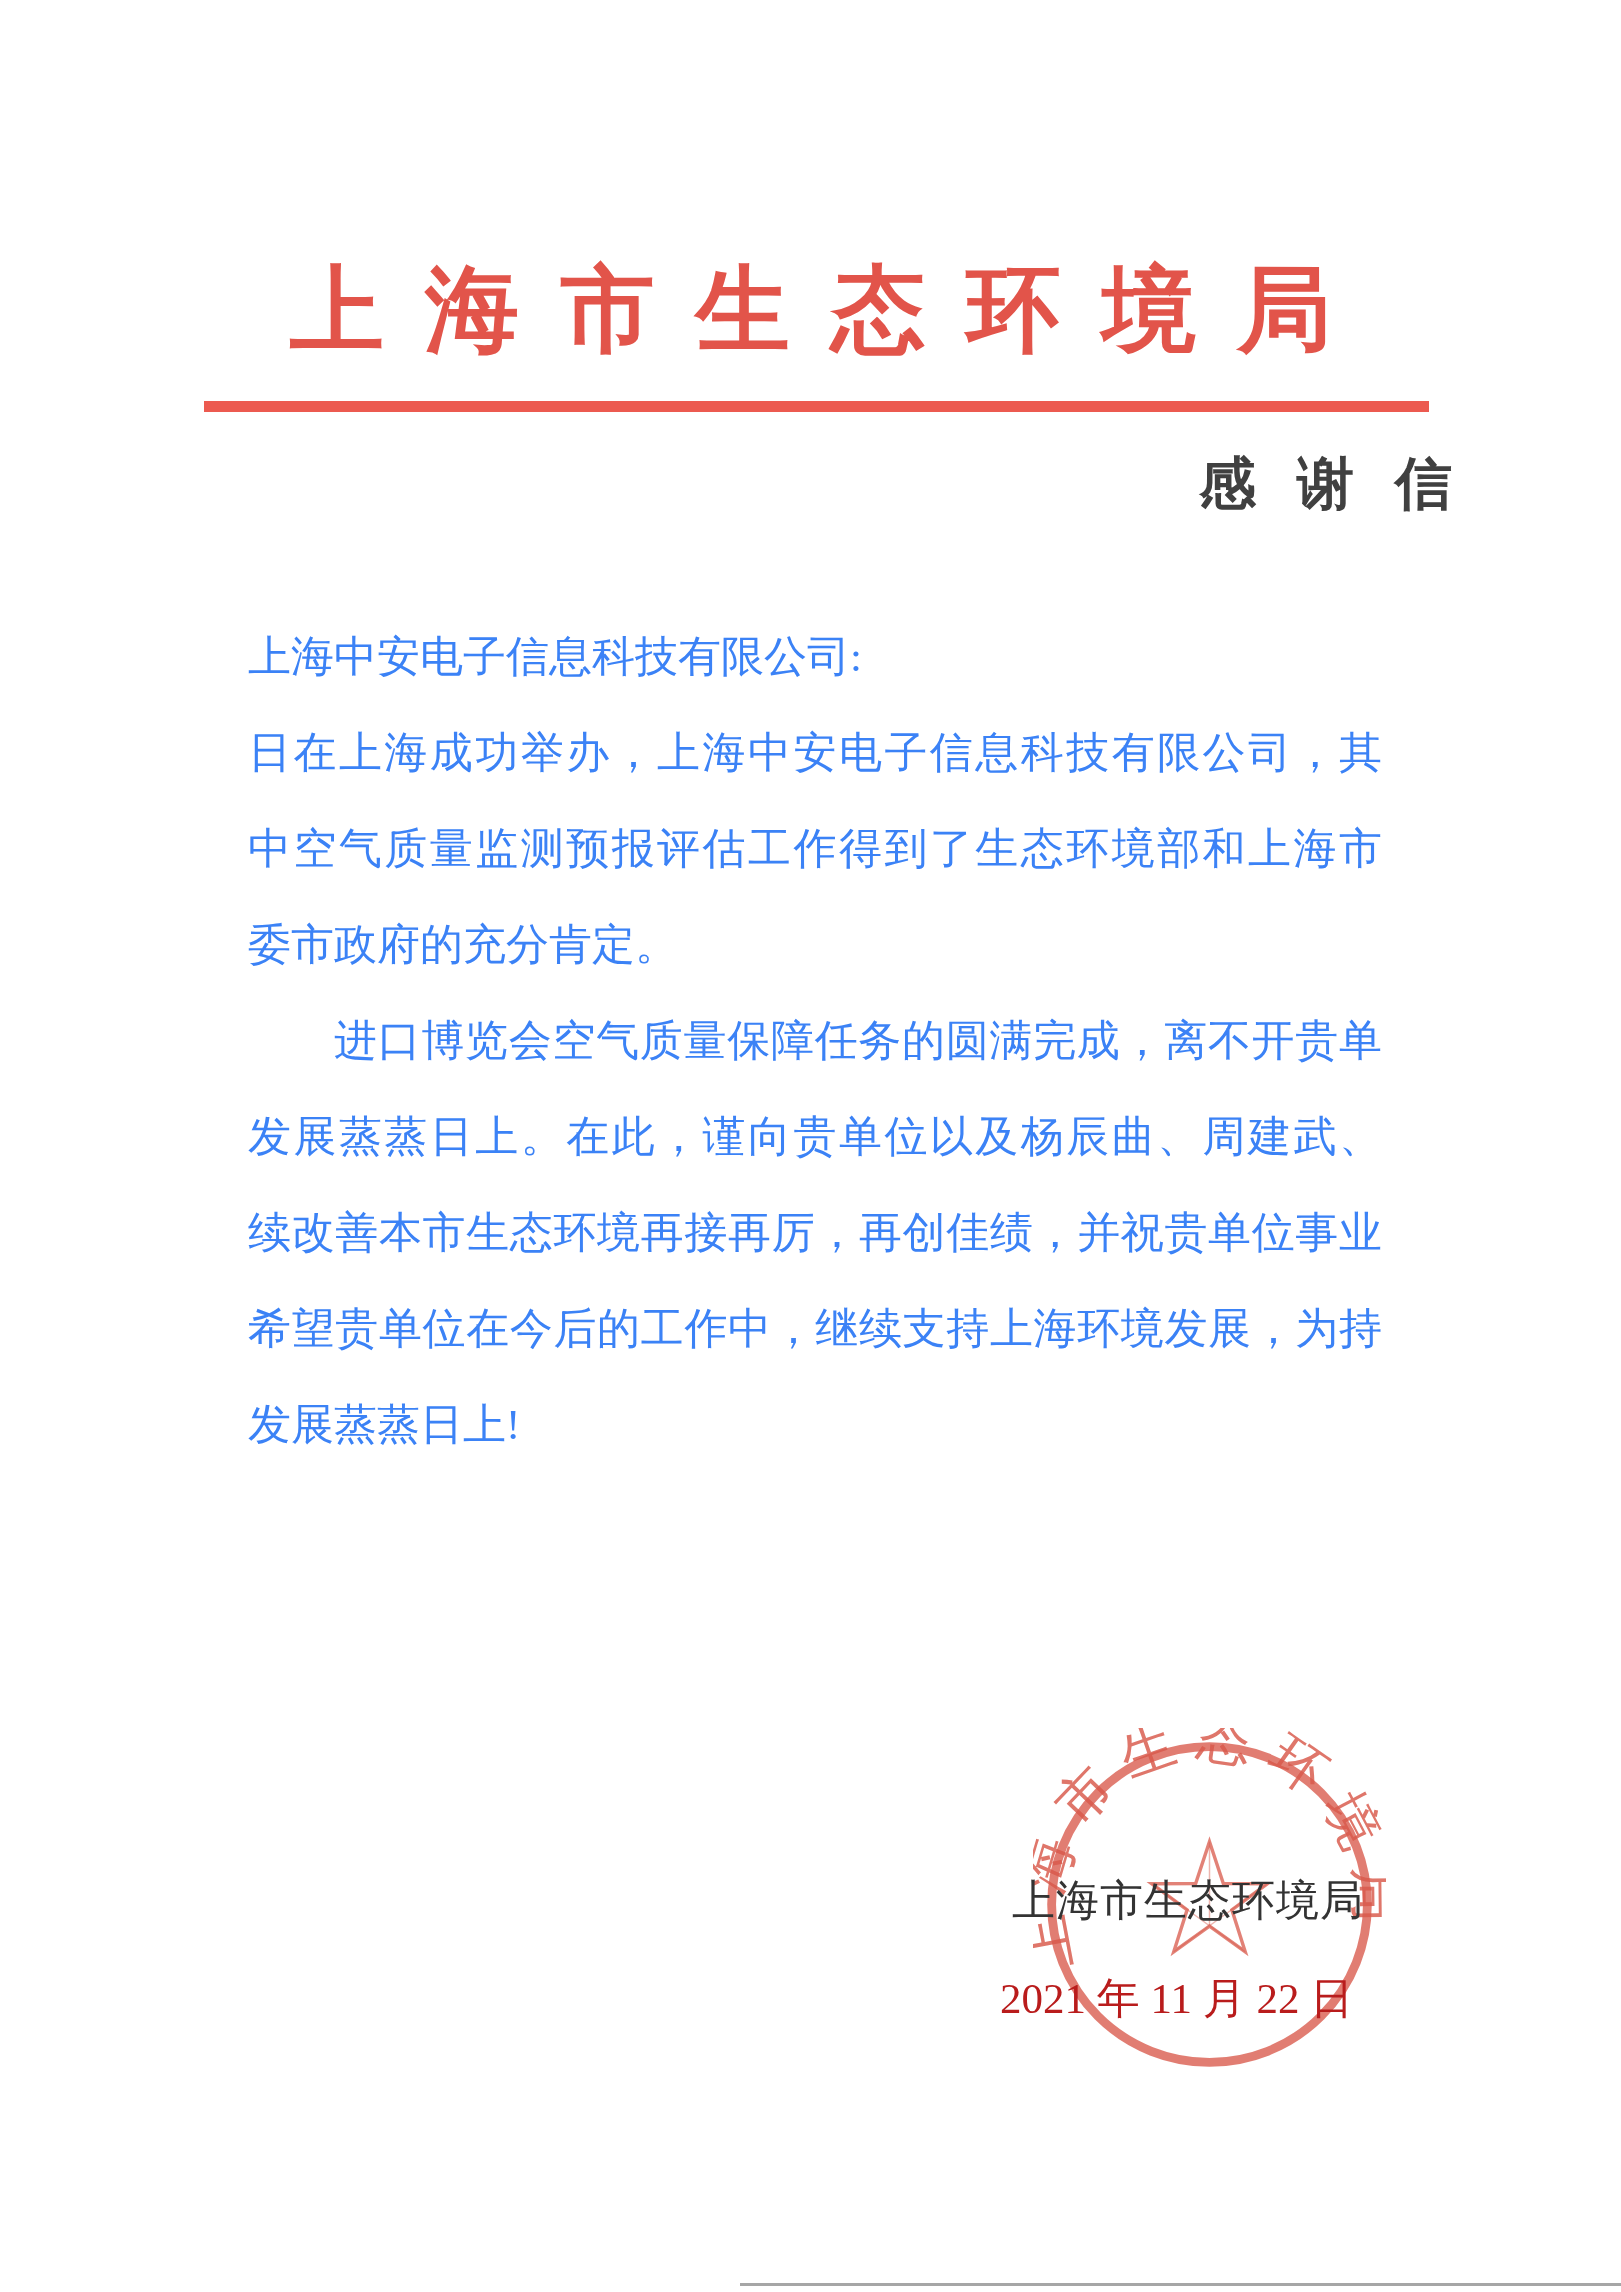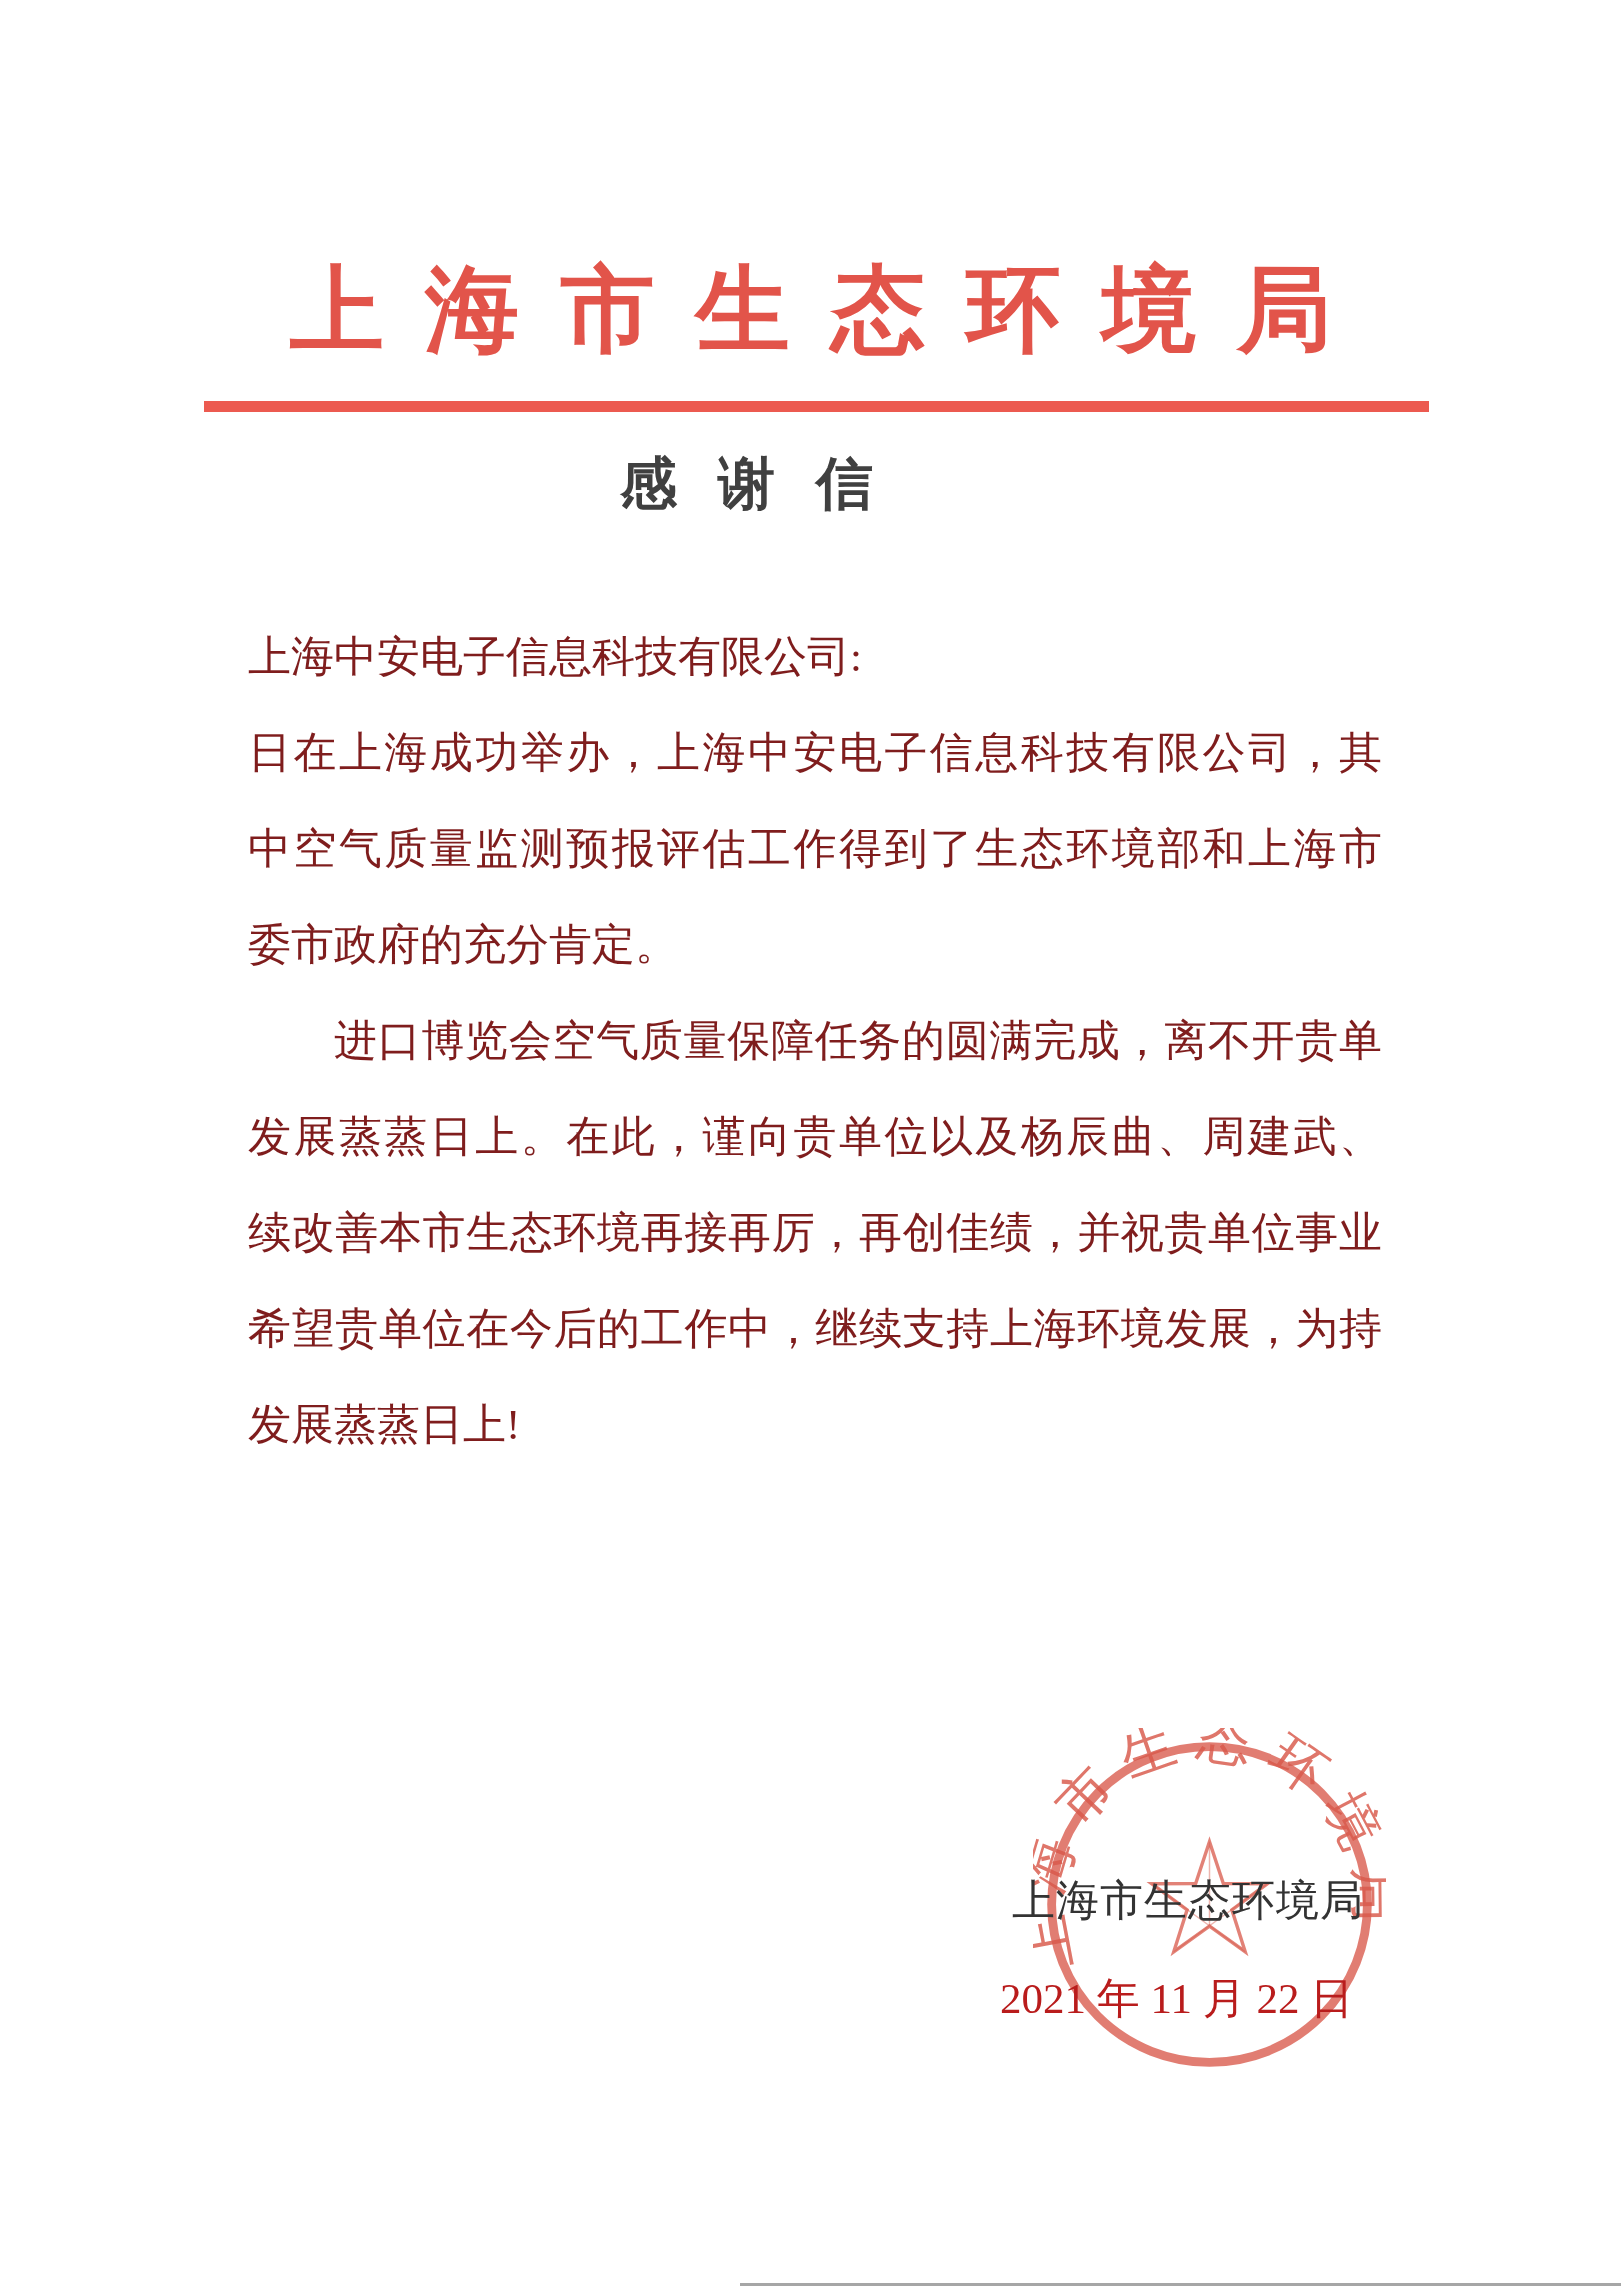--- a/index.html
+++ b/index.html
@@ -15,28 +15,28 @@
     color:#e2544a;letter-spacing:0.44em;text-indent:0.44em;
     white-space:nowrap;
   }
   .letterhead-rule{
     position:absolute;left:204px;top:401px;width:1225px;height:10.8px;
     background:#ec5a50;
   }
   
   .letter-title{
     position:absolute;left:0;top:446px;width:1493px;
-    text-align:center;font-size:57px;font-weight:bold;
+    text-align:right;font-size:57px;font-weight:bold;
     color:#404040;letter-spacing:0.72em;text-indent:0.72em;
     white-space:nowrap;
   }
   
   .body-block{
     position:absolute;left:248px;top:609px;width:1134px;
-    font-size:43px;line-height:96px;color:#7f1d1d;
+    font-size:43px;line-height:96px;color:#3b82f6;
   }
   .line{height:96px;overflow:hidden;white-space:nowrap;}
   .line.j{white-space:normal;text-align:justify;text-align-last:justify;}
   .line.indent{text-indent:2em;}
   
   .seal{
     position:absolute;left:1033px;top:1728px;width:353px;height:353px;
     mix-blend-mode:multiply;
   }
   

